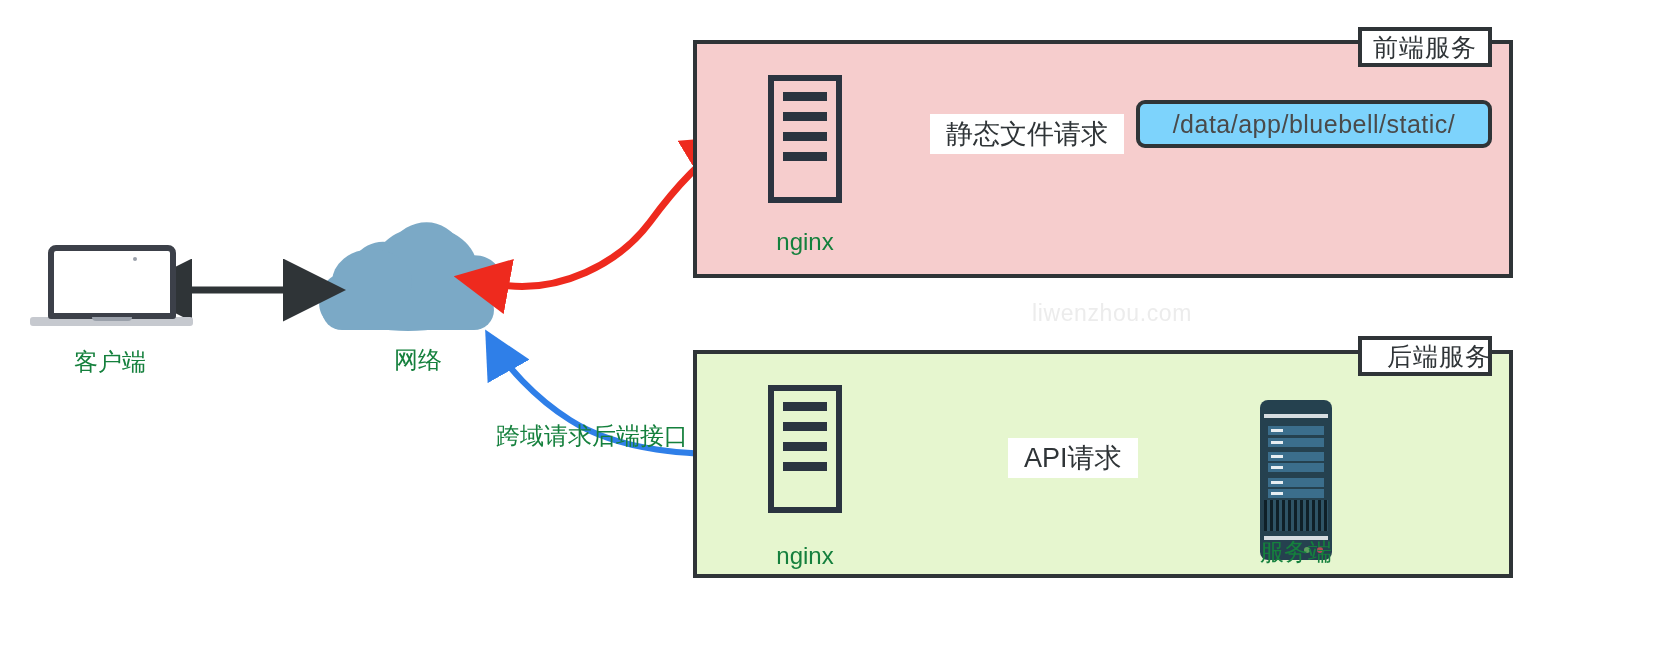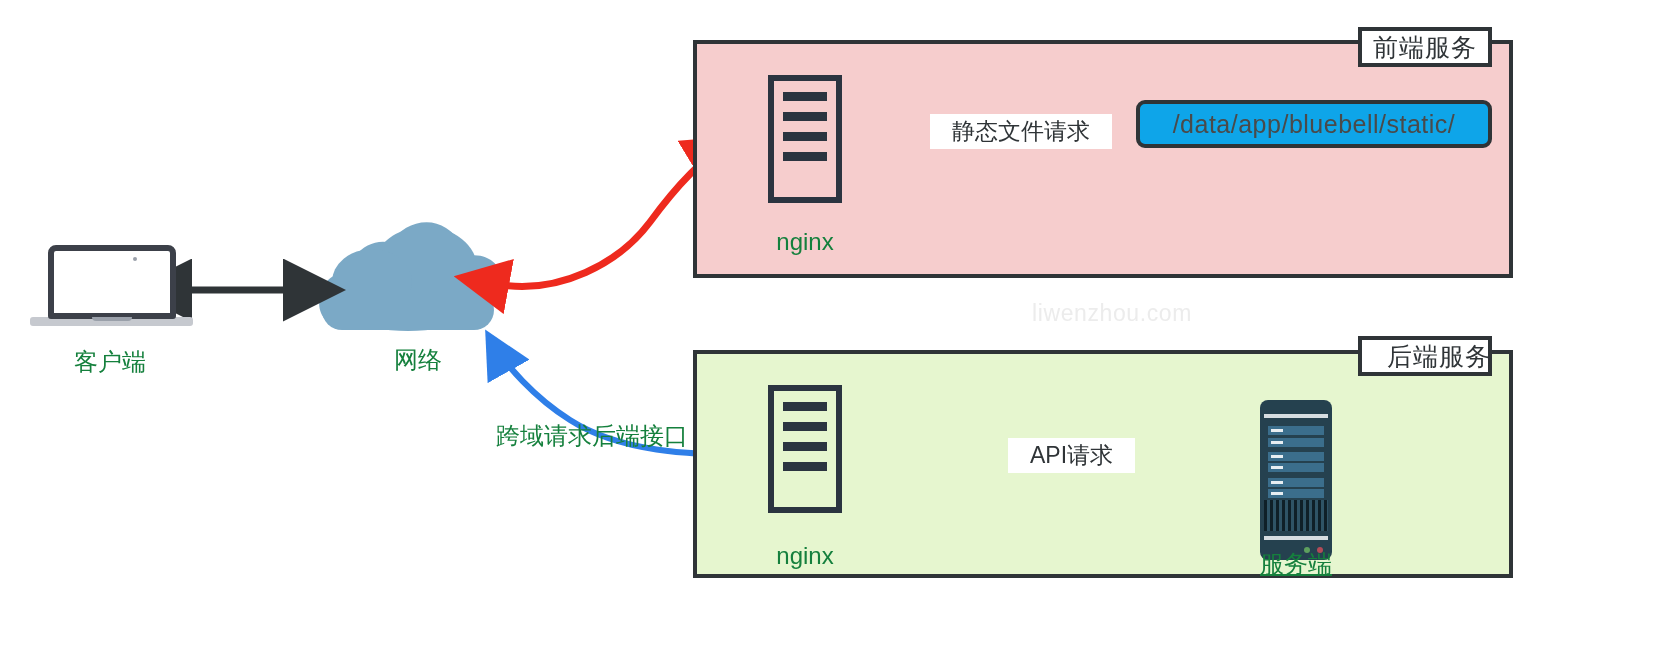--- a/index.html
+++ b/index.html
@@ -23,26 +23,26 @@
               border:6px solid #2b3440;background:transparent;
               padding:11px 9px 0 9px;z-index:4;}
   .nginx-icon i{display:block;height:9px;background:#2b3440;margin-bottom:11px;}
   .nginx-front{left:768px;top:75px;}
   .nginx-back{left:768px;top:385px;}
 
   .cap{position:absolute;color:#15803d;font-size:24px;white-space:nowrap;
        text-align:center;z-index:5;}
 
   .pathbox{position:absolute;left:1136px;top:100px;width:356px;height:48px;
-           box-sizing:border-box;background:#0ea5e9;border:4px solid #2f3437;
+           box-sizing:border-box;background:#7dd3fc;border:4px solid #2f3437;
            border-radius:9px;display:flex;align-items:center;justify-content:center;
            color:#4a4a4a;font-size:25px;letter-spacing:.5px;z-index:5;}
 
   .edgelabel{position:absolute;background:#ffffff;color:#2f3437;
-             font-size:23px;white-space:nowrap;padding:2px 22px;z-index:7;}
+             font-size:27px;white-space:nowrap;padding:2px 16px;z-index:7;}
 
   .watermark{position:absolute;left:1032px;top:300px;color:#ececec;
              font-size:23px;letter-spacing:.6px;z-index:3;}
 
   
   .laptop{position:absolute;left:30px;top:245px;width:180px;height:90px;z-index:4;}
   .lap-lid{position:absolute;left:18px;top:0;width:128px;height:74px;
            box-sizing:border-box;background:#ffffff;border:6px solid #3c4049;
            border-radius:8px 8px 3px 3px;}
   .lap-cam{position:absolute;left:79px;top:6px;width:4px;height:4px;
@@ -153,21 +153,21 @@
     <div class="srv-slot" style="top:38px;"></div>
     <div class="srv-slot" style="top:52px;"></div>
     <div class="srv-slot" style="top:63px;"></div>
     <div class="srv-slot" style="top:78px;"></div>
     <div class="srv-slot" style="top:89px;"></div>
     <div class="srv-vent"></div>
     <div class="srv-botline"></div>
     <div class="srv-led led-g"></div>
     <div class="srv-led led-r"></div>
   </div>
-  <div class="cap" style="left:1236px;top:548px;width:120px;text-decoration:underline;">服务端</div>
+  <div class="cap" style="left:1236px;top:536px;width:120px;">服务端</div>
 
   <div class="edgelabel" style="left:1008px;top:438px;">API请求</div>
 
   <div class="laptop">
     <div class="lap-base"></div>
     <div class="lap-lid">
         <div class="lap-cam"></div>
       </div>
     <div class="lap-notch"></div>
   </div>

